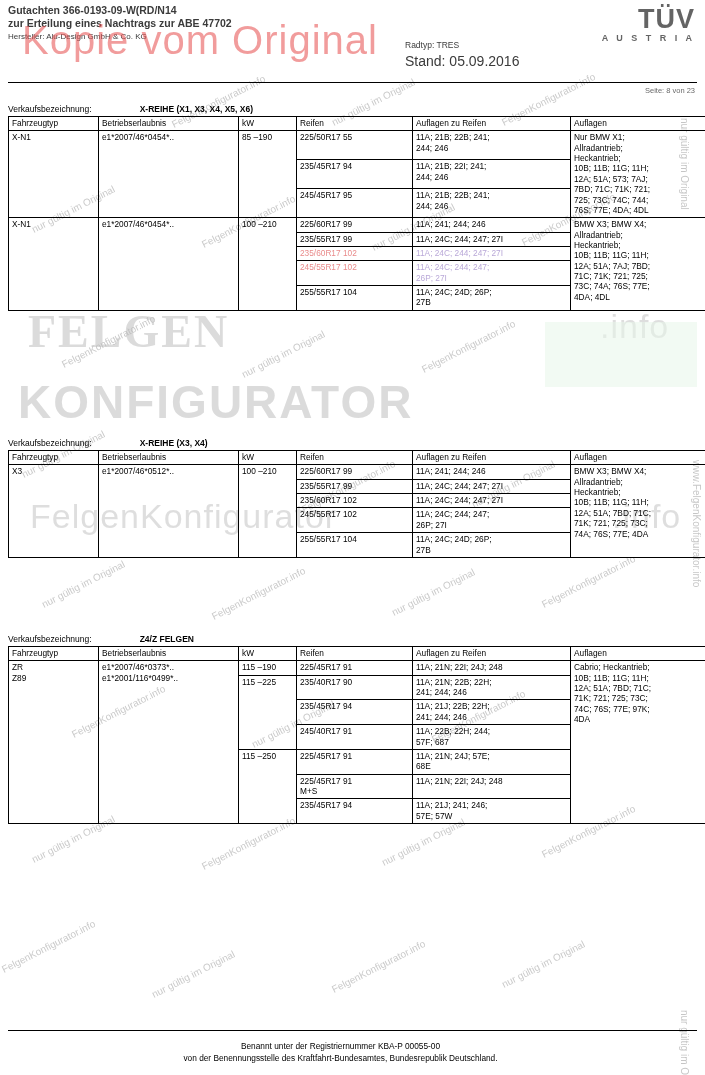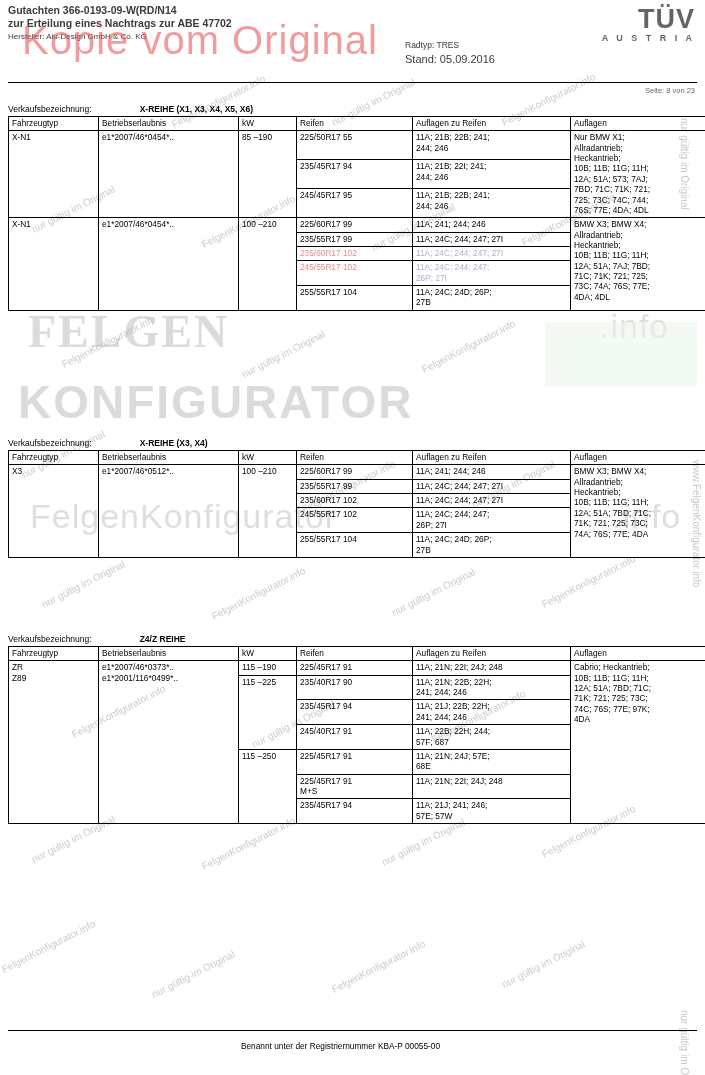--- a/index.html
+++ b/index.html
@@ -35,21 +35,21 @@
     transform-origin:left top;
   }
 
   
   .hdr{position:absolute;left:8px;top:4px;width:690px;}
   .hdr .l1{font-size:10.5px;font-weight:700;color:#3b3b3b;}
   .hdr .l2{font-size:10.5px;font-weight:700;color:#3b3b3b;margin-top:1px;}
   .hdr .l3{font-size:8.5px;font-weight:700;color:#3b3b3b;margin-top:4px;}
   .hdr .l4{font-size:8px;color:#3b3b3b;margin-top:3px;}
   .hdr-right{position:absolute;left:405px;top:40px;font-size:8.5px;color:#3b3b3b;}
-  .hdr-right2{position:absolute;left:405px;top:53px;font-size:11px;color:#3b3b3b;}
+  .hdr-right2{position:absolute;left:405px;top:53px;font-size:14px;color:#3b3b3b;}
   .tuv{position:absolute;right:10px;top:6px;text-align:right;color:#4a4a4a;opacity:.85;}
   .tuv .t1{font-size:27px;font-weight:700;letter-spacing:1px;line-height:1;}
   .tuv .t2{font-size:9px;letter-spacing:3px;font-weight:700;}
   .pageno{position:absolute;right:10px;top:86px;font-size:7.5px;color:#6a6a6a;}
   .hr{position:absolute;left:8px;width:689px;height:0;border-top:1px solid #000;}
 
   
   .sec{position:absolute;left:8px;width:689px;}
   .verk{font-size:8.5px;margin-bottom:2px;}
   .verk b{margin-left:48px;}
@@ -265,21 +265,21 @@
         <td class="c4">255/55R17 104</td>
         <td class="c5" style="white-space:pre-line">11A; 24C; 24D; 26P;
 27B</td>
       </tr>
     </tbody>
       </table>
   </div>
 
   <div class="sec" style="top:634px;">
     <div class="verk">
-      <span>Verkaufsbezeichnung:</span><b>Z4/Z REIHE</b>
+      <span>Verkaufsbezeichnung:</span><b>Z4/Z FELGEN</b>
     </div>
     <table>
       <tbody>
           <tr>
         <th class="c1">Fahrzeugtyp</th>
         <th class="c2">Betriebserlaubnis</th>
         <th class="c3">kW</th>
         <th class="c4">Reifen</th>
         <th class="c5">Auflagen zu Reifen</th>
         <th class="c6">Auflagen</th>
@@ -331,15 +331,16 @@
         <td class="c5" style="white-space:pre-line">11A; 21J; 241; 246;
 57E; 57W</td>
       </tr>
     </tbody>
       </table>
   </div>
 
   <div class="hr" style="top:1030px;"></div>
   <div class="foot">
     <div>Benannt unter der Registriernummer KBA-P 00055-00</div>
+    <div>von der Benennungsstelle des Kraftfahrt-Bundesamtes, Bundesrepublik Deutschland.</div>
   </div>
 
 </div>
 
 </body></html>

